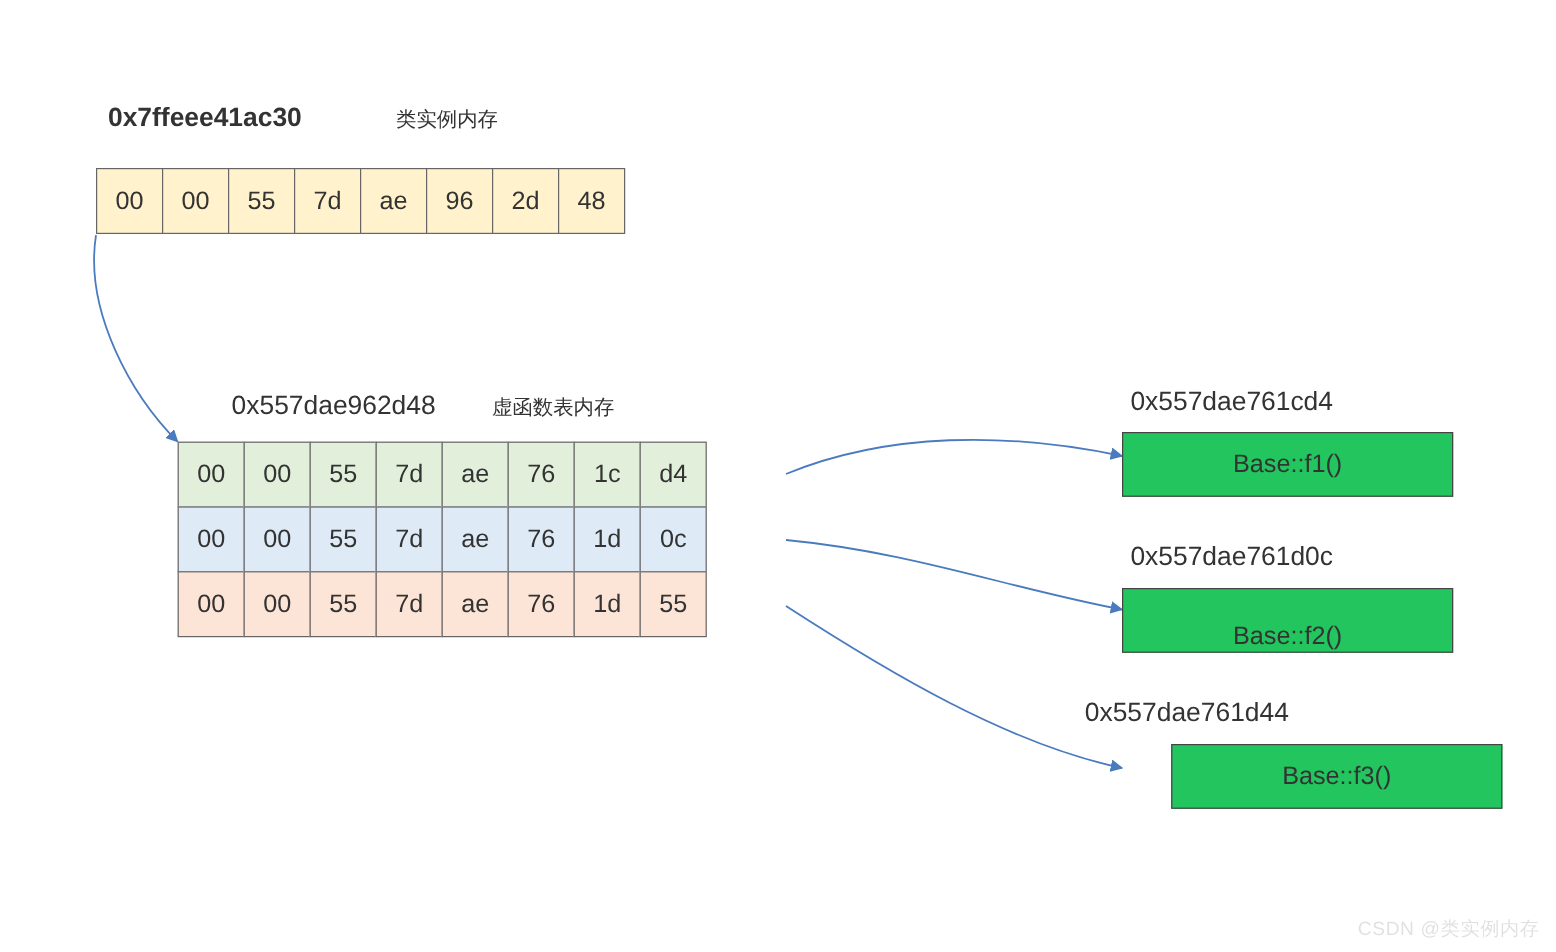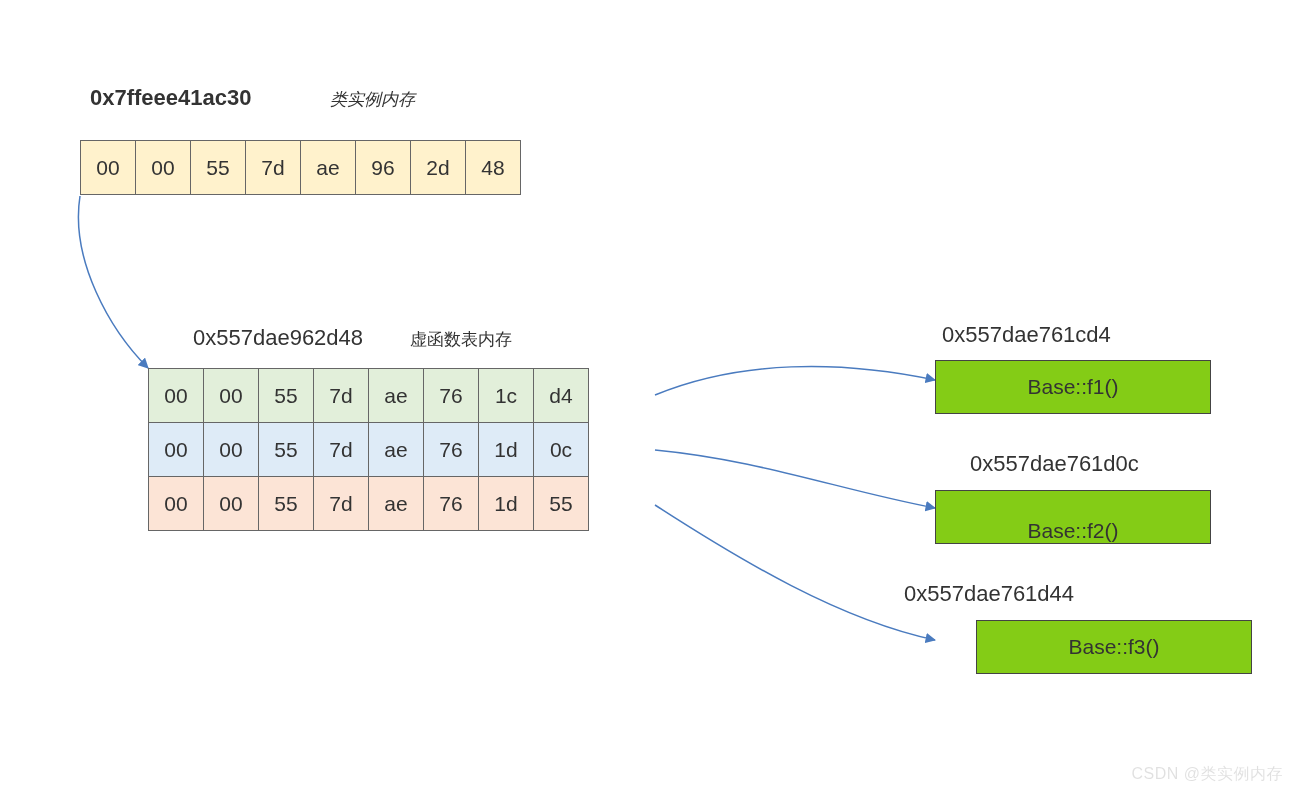--- a/index.html
+++ b/index.html
@@ -40,21 +40,21 @@
   }
   .byte-cell:first-child { margin-left: 0; }
   .yellow { background: #fff2cc; }
   .green  { background: #e2efda; }
   .blue   { background: #deebf7; }
   .peach  { background: #fce4d6; }
   .func-box {
     position: absolute;
     width: 276px;
     height: 54px;
-    background: #84cc16;
+    background: #22c55e;
     border: 1px solid #444;
     display: flex;
     align-items: center;
     justify-content: center;
     font-size: 21px;
     color: #333;
   }
   svg.connectors {
     position: absolute;
     left: 0; top: 0;
@@ -84,21 +84,21 @@
   <path d="M 80 196 C 70 260, 110 330, 148 368" fill="none" stroke="#4a7bbf" stroke-width="1.5" marker-end="url(#arrow)"></path>
 
   <path d="M 655 395 C 740 360, 840 360, 935 380" fill="none" stroke="#4a7bbf" stroke-width="1.5" marker-end="url(#arrow)"></path>
 
   <path d="M 655 450 C 760 460, 840 490, 935 508" fill="none" stroke="#4a7bbf" stroke-width="1.5" marker-end="url(#arrow)"></path>
 
   <path d="M 655 505 C 740 560, 840 620, 935 640" fill="none" stroke="#4a7bbf" stroke-width="1.5" marker-end="url(#arrow)"></path>
 </svg>
 
 <div class="label" style="left:90px; top:85px;font-weight:bold;">0x7ffeee41ac30</div>
-<div class="small-label" style="left:330px; top:88px;font-style:italic;">类实例内存</div>
+<div class="small-label" style="left:330px; top:88px;">类实例内存</div>
 
 <div class="byte-row" style="left:80px; top:140px;">
   <div class="byte-cell yellow">00</div>
   <div class="byte-cell yellow">00</div>
   <div class="byte-cell yellow">55</div>
   <div class="byte-cell yellow">7d</div>
   <div class="byte-cell yellow">ae</div>
   <div class="byte-cell yellow">96</div>
   <div class="byte-cell yellow">2d</div>
   <div class="byte-cell yellow">48</div>
@@ -136,21 +136,21 @@
   <div class="byte-cell peach">76</div>
   <div class="byte-cell peach">1d</div>
   <div class="byte-cell peach">55</div>
 </div>
 
 <div class="label" style="left:942px; top:322px;">0x557dae761cd4</div>
 <div class="func-box" style="left:935px; top:360px;">
   <span>Base::f1()</span>
 </div>
 
-<div class="label" style="left:942px; top:451px;margin-left:28px;">0x557dae761d0c</div>
+<div class="label" style="left:942px; top:451px;">0x557dae761d0c</div>
 <div class="func-box" style="left:935px; top:490px;align-items:flex-end;">
   <span>Base::f2()</span>
 </div>
 
 <div class="label" style="left:904px; top:581px;text-align:right;">0x557dae761d44</div>
 <div class="func-box" style="left:976px; top:620px;">
   <span>Base::f3()</span>
 </div>
 
 <div class="watermark">CSDN @类实例内存</div>

